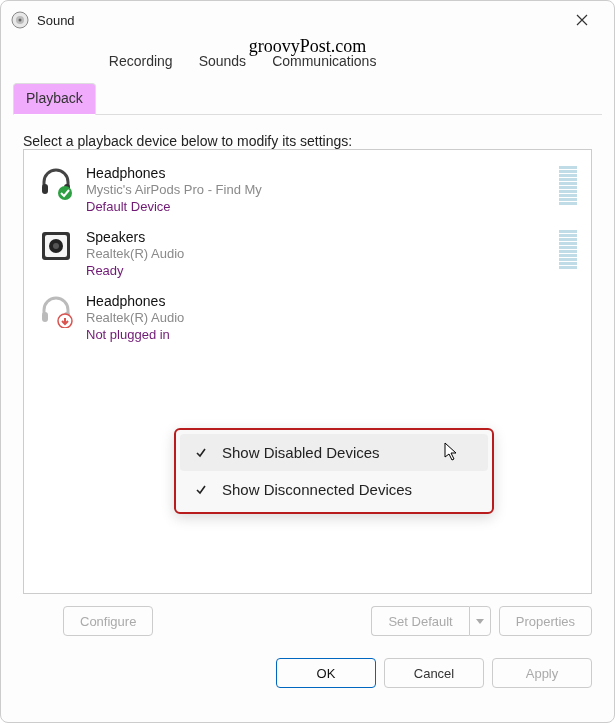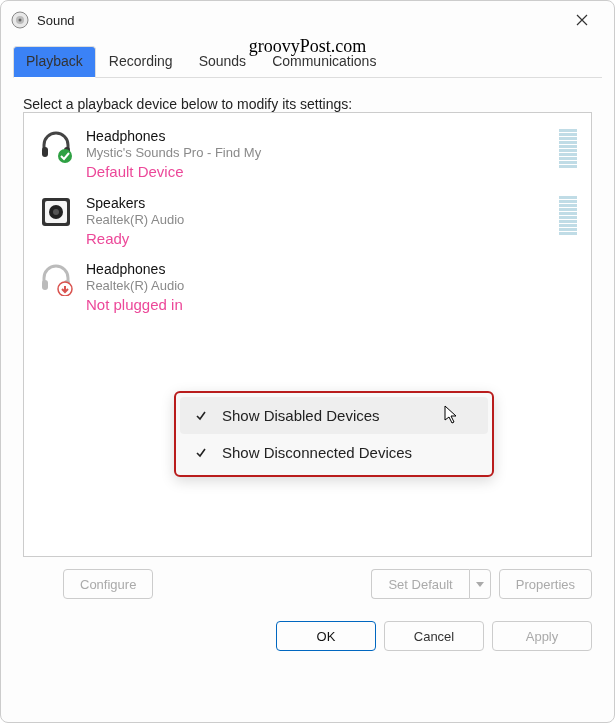--- a/index.html
+++ b/index.html
@@ -5,30 +5,30 @@
     * { box-sizing: border-box; margin: 0; padding: 0; font-family: 'Segoe UI', Tahoma, sans-serif; }
     body { background: #fff; width: 615px; height: 723px; overflow: hidden; }
     .window { width: 615px; height: 723px; background: #fdfdfd; border: 1px solid #ccc; border-radius: 8px; position: relative; }
     .titlebar { display: flex; align-items: center; height: 38px; padding: 0 10px; }
     .titlebar .app-icon { width: 18px; height: 18px; margin-right: 8px; }
     .titlebar .title { font-size: 13px; color: #222; }
     .titlebar .close { margin-left: auto; width: 44px; height: 30px; display:flex; align-items:center; justify-content:center; cursor:pointer; }
     .watermark { position:absolute; top:35px; left:50%; transform:translateX(-50%); color:#000000; font-size:18px; font-family: Georgia, serif; pointer-events:none; }
     .tabs { display:flex; border-bottom:1px solid #ddd; margin: 6px 12px 0 12px; gap:0; }
     .tab { padding: 6px 12px 8px 12px; font-size: 14px; color:#333; cursor:pointer; border:1px solid transparent; border-bottom:none; background:transparent; position:relative; top:1px; }
-    .tab.active { border:1px solid #ddd; border-bottom:1px solid #fff; border-radius:4px 4px 0 0; background:#3b82f6; }
+    .tab.active { border:1px solid #ddd; border-bottom:1px solid #fff; border-radius:4px 4px 0 0; background:#f0abfc;margin-top:37px; }
     .content { padding: 18px 22px 12px 22px; }
     .instruction { font-size:14px; color:#222; }
     .device-list { border:1px solid #ccc; height:445px; background:#fff; padding:8px 10px; position:relative; }
     .device-row { display:flex; align-items:flex-start; padding:6px 4px; gap:12px; }
     .device-icon { width:36px; height:36px; flex-shrink:0; position:relative; }
     .device-info { flex:1; }
     .device-name { font-size:14px; color:#111; line-height:1.3; }
     .device-sub { font-size:13px; color:#8a8a8a; line-height:1.3; }
-    .device-status { font-size:15px; color:#ec4899; line-height:1.3; }
+    .device-status { font-size:13px; color:#701a75; line-height:1.3; }
     .level-meter { width:18px; display:flex; flex-direction:column; gap:1px; padding-top:2px; }
     .level-meter .bar { height:3px; background:#c0dce6; }
     .context-menu { position:absolute; left:150px; top:278px; width:320px; background:#f8f8f8; border:2px solid #b91c1c; border-radius:6px; box-shadow:0 4px 14px rgba(0,0,0,0.15); padding:4px; }
     .menu-item { display:flex; align-items:center; gap:14px; padding:10px 14px; font-size:15px; color:#222; cursor:pointer; border-radius:4px; }
     .menu-item.hover { background:#eeeeee; }
     .menu-check { width:14px; display:flex; justify-content:center; }
     .cursor-arrow { position:absolute; left:420px; top:292px; }
     .button-row { display:flex; gap:8px; margin-top:12px;padding-left:40px; }
     .spacer { flex:1; }
     .btn { height:30px; padding:0 16px; font-size:13px; border:1px solid #ccc; background:#fdfdfd; border-radius:4px; color:#333; cursor:pointer; display:flex; align-items:center; justify-content:center; }
@@ -79,21 +79,21 @@
           <svg viewBox="0 0 36 36">
               <path d="M6 22 v-4 a12 12 0 0 1 24 0 v4" fill="none" stroke="#444" stroke-width="3"></path>
               <rect x="4" y="20" width="6" height="10" rx="3" fill="#333"></rect>
               <rect x="26" y="20" width="6" height="10" rx="3" fill="#333"></rect>
               <circle cx="27" cy="29" r="7" fill="#2ea043"></circle>
               <path d="M23 29 l3 3 l5 -6" stroke="#fff" stroke-width="2" fill="none"></path>
             </svg>
         </div>
         <div class="device-info">
           <div class="device-name">Headphones</div>
-          <div class="device-sub">Mystic's Sounds Pro - Find My</div>
+          <div class="device-sub">Mystic's AirPods Pro - Find My</div>
           <div class="device-status">Default Device</div>
         </div>
         <div class="level-meter">
           <div class="bar"></div>
             <div class="bar"></div>
             <div class="bar"></div>
             <div class="bar"></div>
             <div class="bar"></div>
             <div class="bar"></div>
             <div class="bar"></div>

